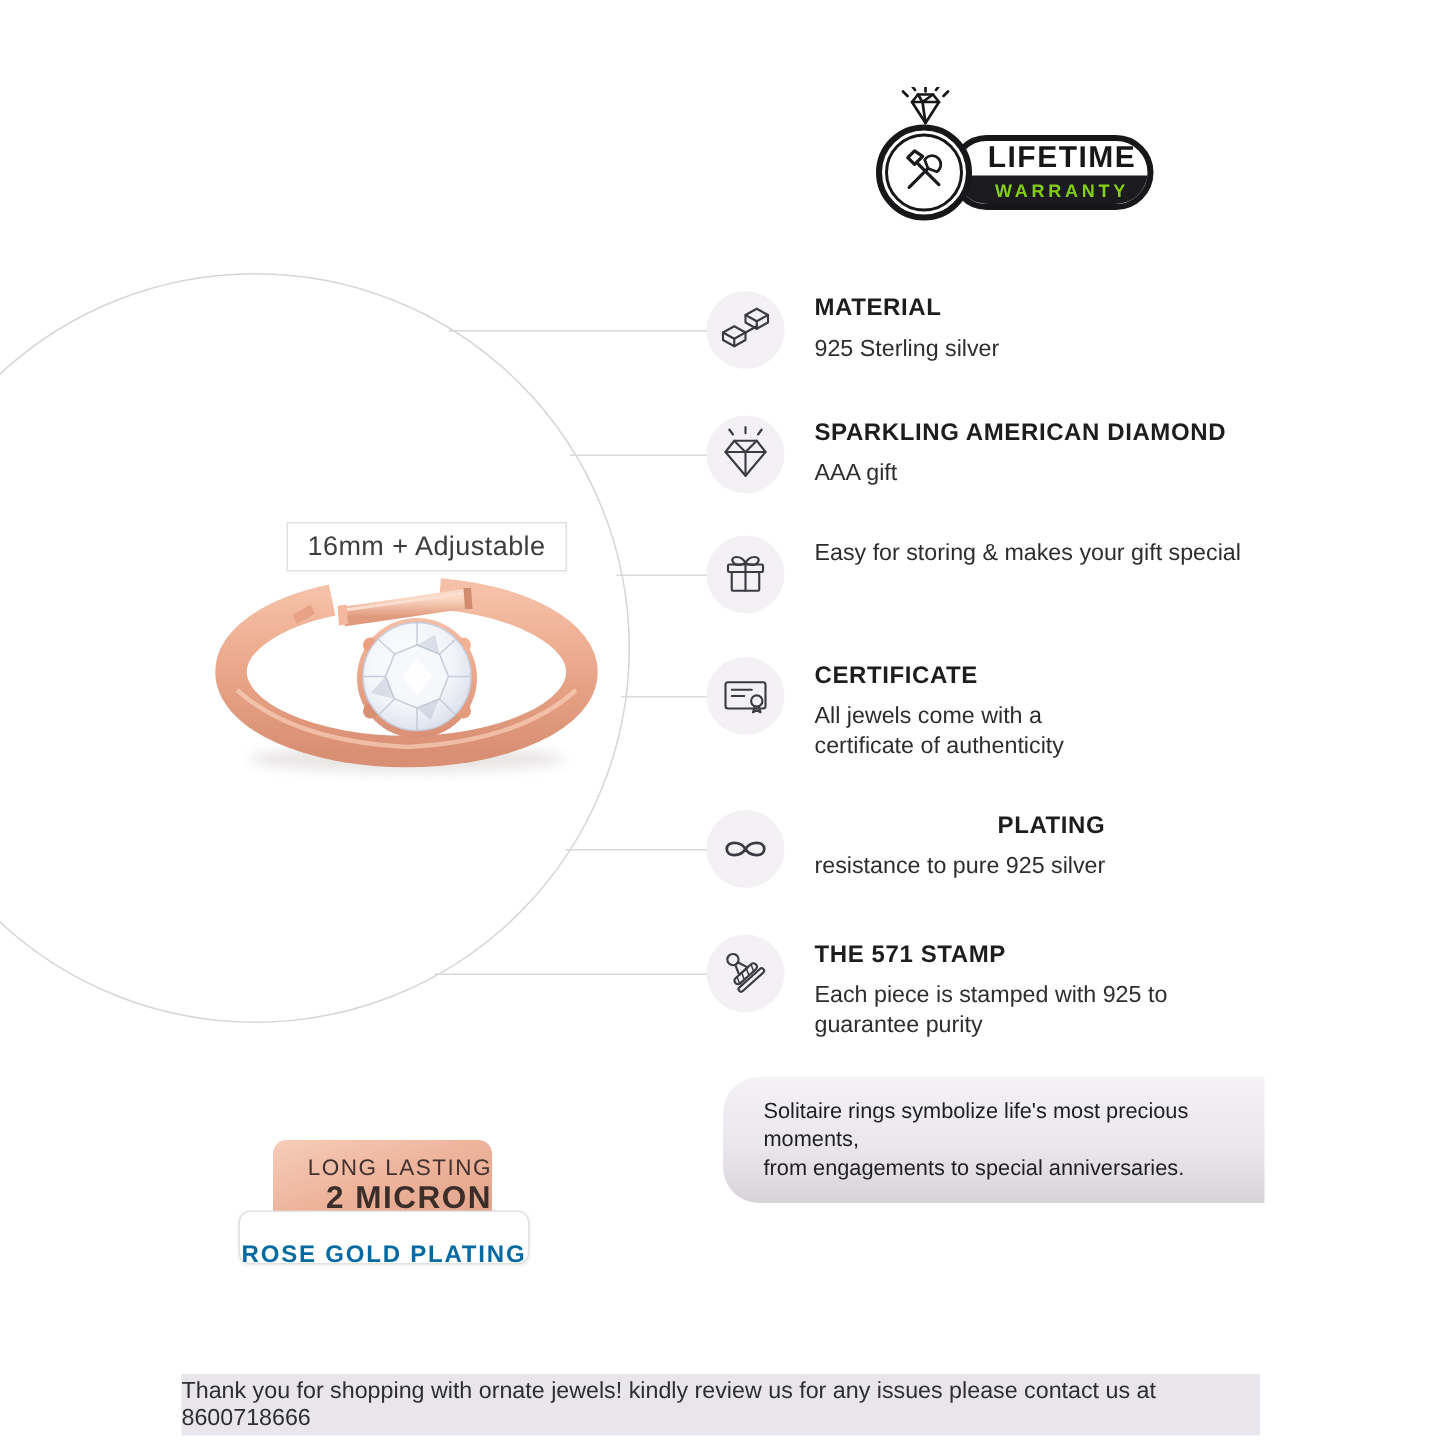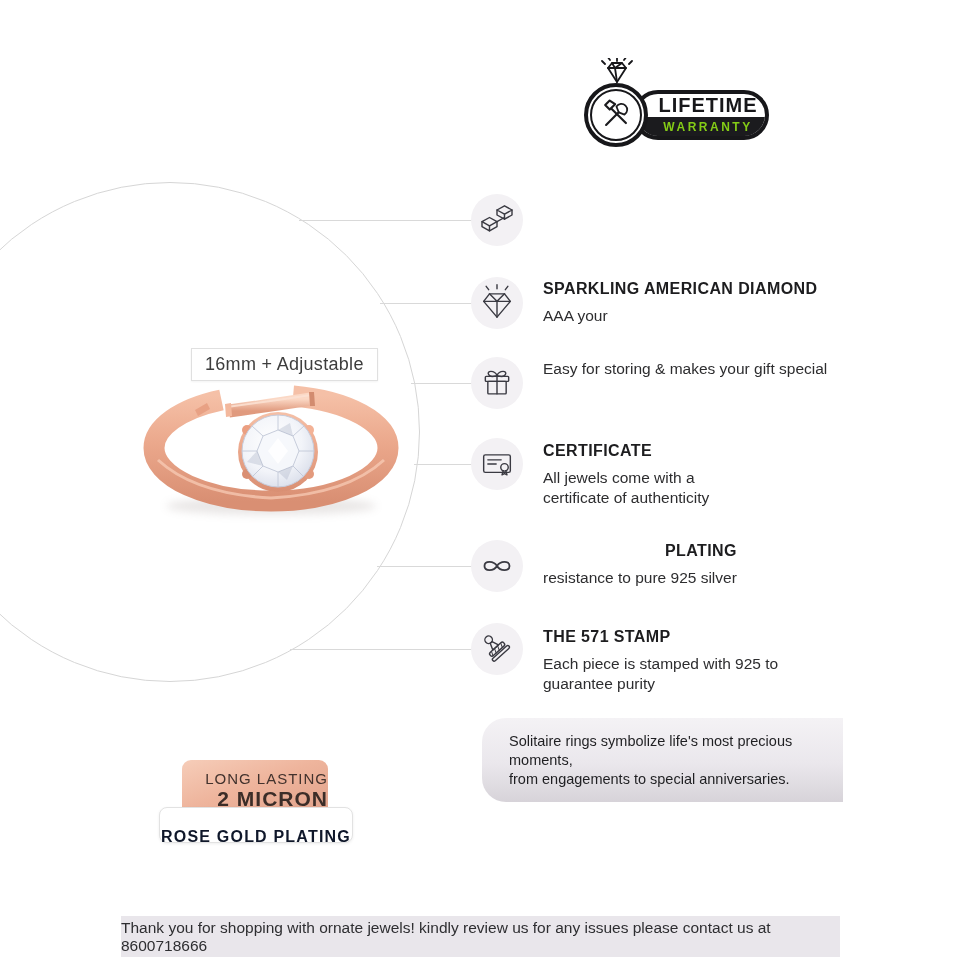--- a/index.html
+++ b/index.html
@@ -28,21 +28,21 @@
   .feat-icon { position:absolute; left:471px; width:52px; height:52px; border-radius:50%; background:#f3f1f4; display:flex; align-items:center; justify-content:center; z-index:2; }
   .feat { position:absolute; left:543px; }
   .feat-title { font-size:16px; font-weight:bold; color:#1d1d1f; letter-spacing:.4px; line-height:18px; margin-bottom:8px; }
   .feat-line { font-size:15.5px; color:#2d2d2f; line-height:19.5px; }
 
   
   .micron-badge { position:absolute; left:182px; top:760px; width:146px; height:59px; border-radius:9px; background:linear-gradient(160deg,#f6cdb9 0%,#eeb49c 45%,#dfa089 100%); display:flex; flex-direction:column; align-items:flex-end; justify-content:center; z-index:1; }
   .micron-l1 { font-size:15px; color:#42322d; letter-spacing:1px; line-height:17px; }
   .micron-l2 { font-size:21px; font-weight:bold; color:#3b2d28; letter-spacing:1px; line-height:23px; }
   .rosegold-box { position:absolute; left:159px; top:807px; width:194px; height:36px; border-radius:8px; background:#ffffff; border:1px solid #e2e2e2; box-shadow:0 1px 3px rgba(0,0,0,.07); display:flex; align-items:center; justify-content:center; z-index:2; }
-  .rosegold-box span { font-size:16px; font-weight:bold; color:#0f172a; letter-spacing:1.2px;margin-top:23px; }
+  .rosegold-box span { font-size:16px; font-weight:bold; color:#0369a1; letter-spacing:1.2px;margin-top:23px; }
 
   
   .quote-box { position:absolute; left:482px; top:718px; width:361px; height:84px; border-radius:24px 0 0 24px; background:linear-gradient(180deg,#f4f2f5 0%,#eae7ec 55%,#d7d3d9 100%); display:flex; flex-direction:column; justify-content:center; padding-left:27px; }
   .quote-line { font-size:14.5px; color:#1f1f22; line-height:19px; }
 
   
   .footer-bar { position:absolute; left:121px; top:916px; width:719px; height:41px; background:#e9e6eb; display:flex; align-items:center; justify-content:center; }
   .footer-bar span { font-size:15.5px; color:#2e2e31; }
 
   svg { display:block; }
@@ -197,23 +197,27 @@
       <g transform="rotate(-42 24 24)">
         <circle cx="24" cy="9" r="4.5"></circle>
         <path d="M22.5 13.5 h3 l3 8 h-9 Z"></path>
         <rect x="13" y="21.5" width="22" height="5.5" rx="2.5"></rect>
         <rect x="11" y="29" width="26" height="4" rx="2"></rect>
         <path d="M17 22 l-2 5 M22 22 l-2 5 M27 22 l-2 5 M32 22 l-2 5" stroke-width="1.2"></path>
       </g>
     </svg>
   </div>
 
+  <div class="feat" style="top:197px;">
+    <div class="feat-title">MATERIAL</div>
+    <div class="feat-line">925 Sterling silver</div>
+  </div>
   <div class="feat" style="top:280px;">
     <div class="feat-title">SPARKLING AMERICAN DIAMOND</div>
-    <div class="feat-line">AAA your</div>
+    <div class="feat-line">AAA gift</div>
   </div>
   <div class="feat" style="top:359px;">
     <div class="feat-line">Easy for storing  &amp; makes your gift special</div>
   </div>
   <div class="feat" style="top:442px;">
     <div class="feat-title">CERTIFICATE</div>
     <div class="feat-line">All jewels come with a</div>
     <div class="feat-line">certificate of authenticity</div>
   </div>
   <div class="feat" style="top:542px;text-align:right;">

